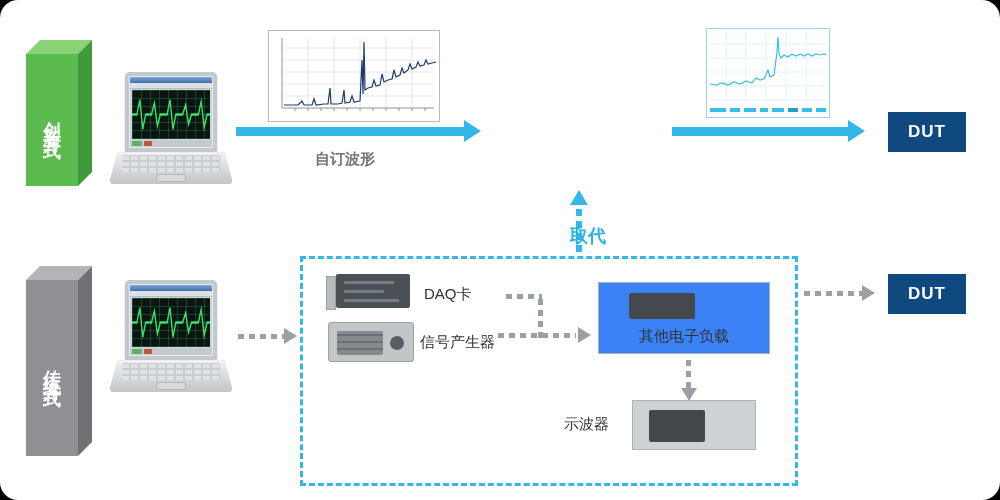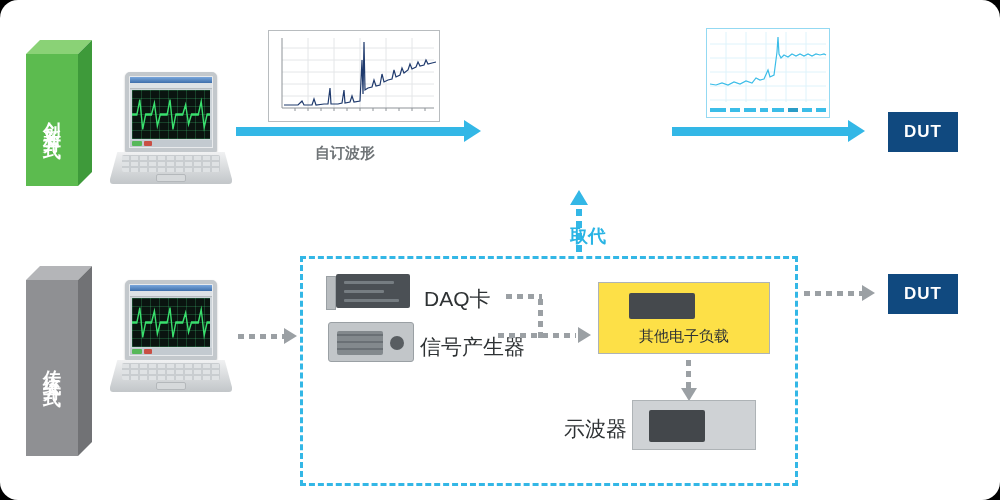--- a/index.html
+++ b/index.html
@@ -45,52 +45,52 @@
     background:repeating-linear-gradient(90deg,transparent 0 9px,#c6cacd 9px 12px),
                repeating-linear-gradient(0deg,#f4f5f6 0 8px,#c6cacd 8px 12px)}
   .inst-knob{position:absolute;right:7px;top:26px;width:22px;height:22px;border-radius:50%;
     background:radial-gradient(circle at 35% 35%,#eceeef,#b0b5b9);border:1px solid #8e9499}
   .inst-terms{position:absolute;left:74px;top:72px;display:flex;gap:9px}
   .inst-terms i{width:11px;height:11px;border-radius:50%;background:#d2453a;border:2px solid #8e1f18}
   .inst-terms i:nth-child(even){background:#3a3d40;border-color:#101214}
   .inst-vent{position:absolute;left:8px;top:72px;width:44px;height:12px;border-radius:2px;
     background:repeating-linear-gradient(90deg,#565b60 0 3px,#7f868b 3px 6px)}
   
-  .dut{position:absolute;width:70px;height:40px;background:#10497f;color:#fff;font-weight:bold;font-size:17px;
+  .dut{position:absolute;width:78px;height:40px;background:#10497f;color:#fff;font-weight:bold;font-size:17px;
     display:flex;align-items:center;justify-content:center;letter-spacing:1px}
   
   .line-cyan{position:absolute;height:9px;background:#33b7e6}
   .head-cyan-r{position:absolute;width:0;height:0;border:11px solid transparent;border-right:0;border-left:17px solid #33b7e6}
   .line-dot-h{position:absolute;height:5px;background:repeating-linear-gradient(90deg,#9ba0a4 0 6px,transparent 6px 11px)}
   .line-dot-v{position:absolute;width:5px;background:repeating-linear-gradient(0deg,#9ba0a4 0 6px,transparent 6px 11px)}
   .head-gray-r{position:absolute;width:0;height:0;border:8px solid transparent;border-right:0;border-left:13px solid #9ba0a4}
   .head-gray-d{position:absolute;width:0;height:0;border:8px solid transparent;border-bottom:0;border-top:13px solid #9ba0a4}
   .line-cyandot-v{position:absolute;width:6px;background:repeating-linear-gradient(0deg,#33b7e6 0 7px,transparent 7px 12px)}
   .head-cyan-u{position:absolute;width:0;height:0;border:9px solid transparent;border-top:0;border-bottom:15px solid #33b7e6}
   .dash-box{position:absolute;left:300px;top:256px;width:498px;height:230px;border:3px dashed #33b7e6}
   
   .flow-label{position:absolute;font-size:15px;font-weight:bold;color:#6f7477;text-align:center}
-  .eq-label{position:absolute;font-size:21px;color:#2e3234}
+  .eq-label{position:absolute;font-size:15px;color:#2e3234}
   .replace-label{position:absolute;font-size:18px;font-weight:bold;color:#29b4e4}
   
   .chart{position:absolute}
   .chart svg{display:block;width:100%;height:100%}
   
   .daq{position:absolute;left:326px;top:274px;width:86px;height:38px}
   .daq-bracket{position:absolute;left:0;top:2px;width:10px;height:34px;background:#b8bcbf;border:1px solid #9aa0a4}
   .daq-body{position:absolute;left:10px;top:0;width:74px;height:34px;background:#4b5055;border-radius:2px}
   .daq-body i{position:absolute;left:8px;height:3px;background:#767d82;border-radius:1px}
   .daq-body i:nth-child(1){top:7px;width:50px}
   .daq-body i:nth-child(2){top:16px;width:40px}
   .daq-body i:nth-child(3){top:25px;width:55px}
   .siggen{position:absolute;left:328px;top:322px;width:86px;height:40px;background:#c2c6c9;border:1px solid #9aa0a4;border-radius:3px}
   .siggen-panel{position:absolute;left:8px;top:8px;width:46px;height:24px;background:#83898d;border-radius:2px;
     background-image:repeating-linear-gradient(0deg,transparent 0 5px,#6a7075 5px 7px)}
   .siggen-knob{position:absolute;right:9px;top:13px;width:14px;height:14px;border-radius:50%;background:#585d61}
-  .loadbox{position:absolute;left:598px;top:282px;width:172px;height:72px;background:#fde047;border:1px solid #aeb3b6}
+  .loadbox{position:absolute;left:598px;top:282px;width:172px;height:72px;background:#3b82f6;border:1px solid #aeb3b6}
   .loadbox-screen{position:absolute;left:30px;top:10px;width:66px;height:26px;background:#45494d;border-radius:2px}
   .loadbox-label{position:absolute;left:0;top:44px;width:100%;text-align:center;font-size:15px;color:#2e3234}
   .scope{position:absolute;left:632px;top:400px;width:124px;height:50px;background:#cfd2d5;border:1px solid #aeb3b6}
   .scope-screen{position:absolute;left:16px;top:9px;width:56px;height:32px;background:#43474b;border-radius:2px}
 </style>
 </head>
 <body>
 
 <div id="canvas">
 
@@ -154,21 +154,21 @@
         <line x1="131" y1="78" x2="131" y2="81"></line>
           <line x1="144" y1="78" x2="144" y2="81"></line>
         <line x1="157" y1="78" x2="157" y2="81"></line>
       </g>
       <polyline fill="none" stroke="#1f3a6d" stroke-width="1.2" points="16,75 30,75 34,71 36,75 44,75 46,69 48,75 56,74 60,74 62,58 63,74 70,74 74,73 76,60 77,73 82,72 84,66 86,72 92,71 94,30 95,64 96,12 97,60 100,58 104,57 106,50 108,56 112,55 114,44 116,52 120,50 124,49 126,40 128,47 132,45 134,38 136,43 140,40 142,34 144,39 148,37 150,32 152,36 156,35 158,30 160,34 164,33 168,32"></polyline>
     </svg>
   </div>
 
   <div class="line-cyan" style="left:236px;top:127px;width:228px"></div>
   <div class="head-cyan-r" style="left:464px;top:120px"></div>
-  <div class="flow-label" style="left:275px;top:144px;width:140px">自订波形</div>
+  <div class="flow-label" style="left:275px;top:150px;width:140px">自订波形</div>
 
 
   <div class="chart" style="left:706px;top:28px;width:124px;height:90px">
     <svg viewBox="0 0 124 90">
       <rect x="0.5" y="0.5" width="123" height="89" fill="#ffffff" stroke="#93d9f2"></rect>
       <g stroke="#def3fb" stroke-width="1">
         <line x1="20" y1="4" x2="20" y2="74"></line>
           <line x1="40" y1="4" x2="40" y2="74"></line>
         <line x1="60" y1="4" x2="60" y2="74"></line>
           <line x1="80" y1="4" x2="80" y2="74"></line>

